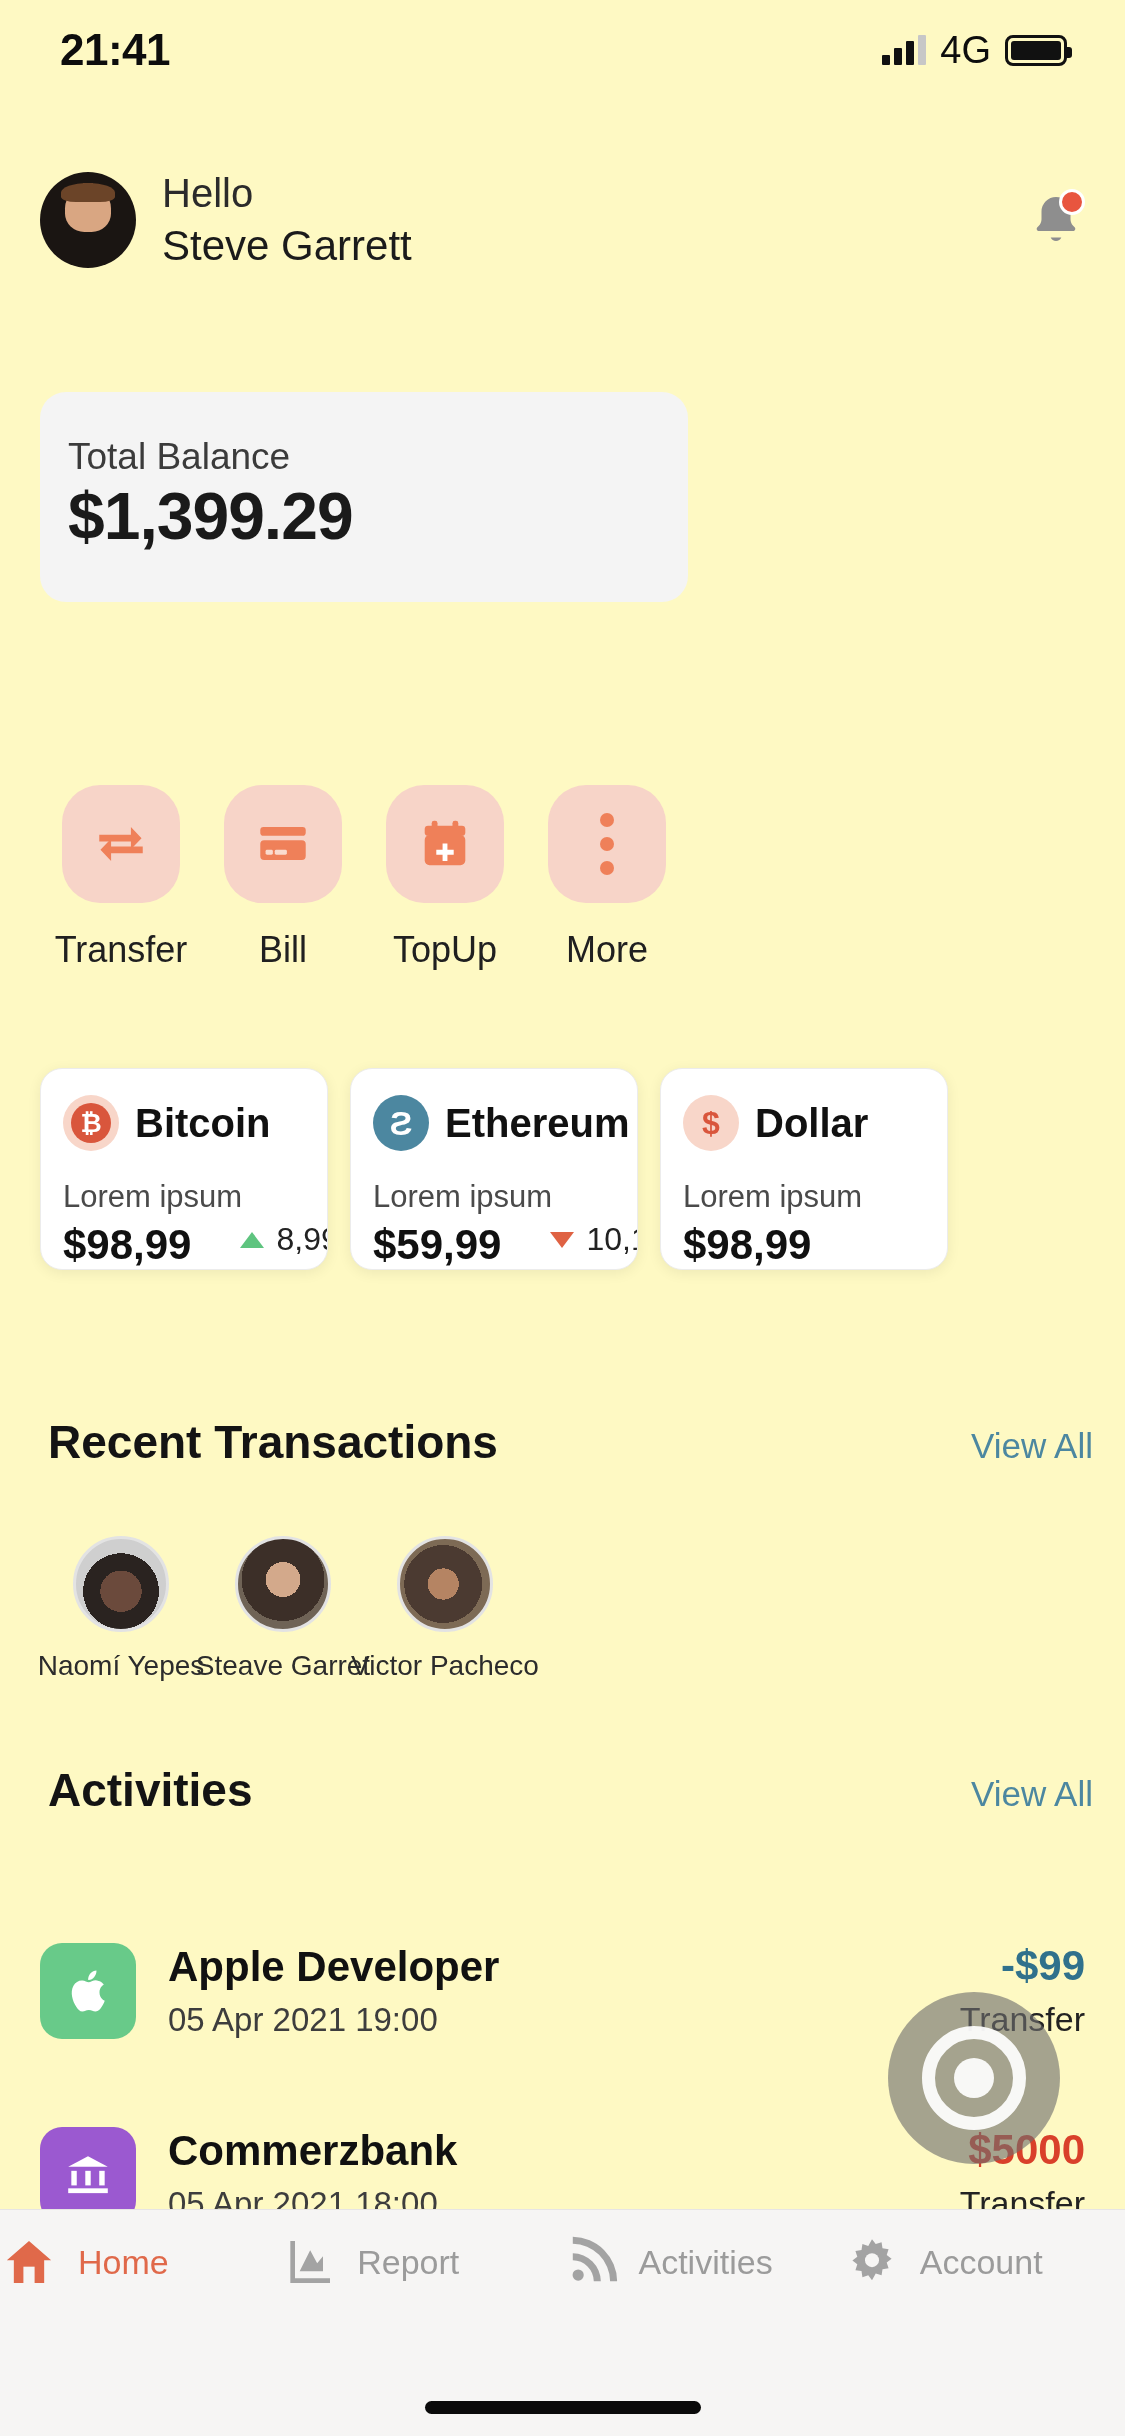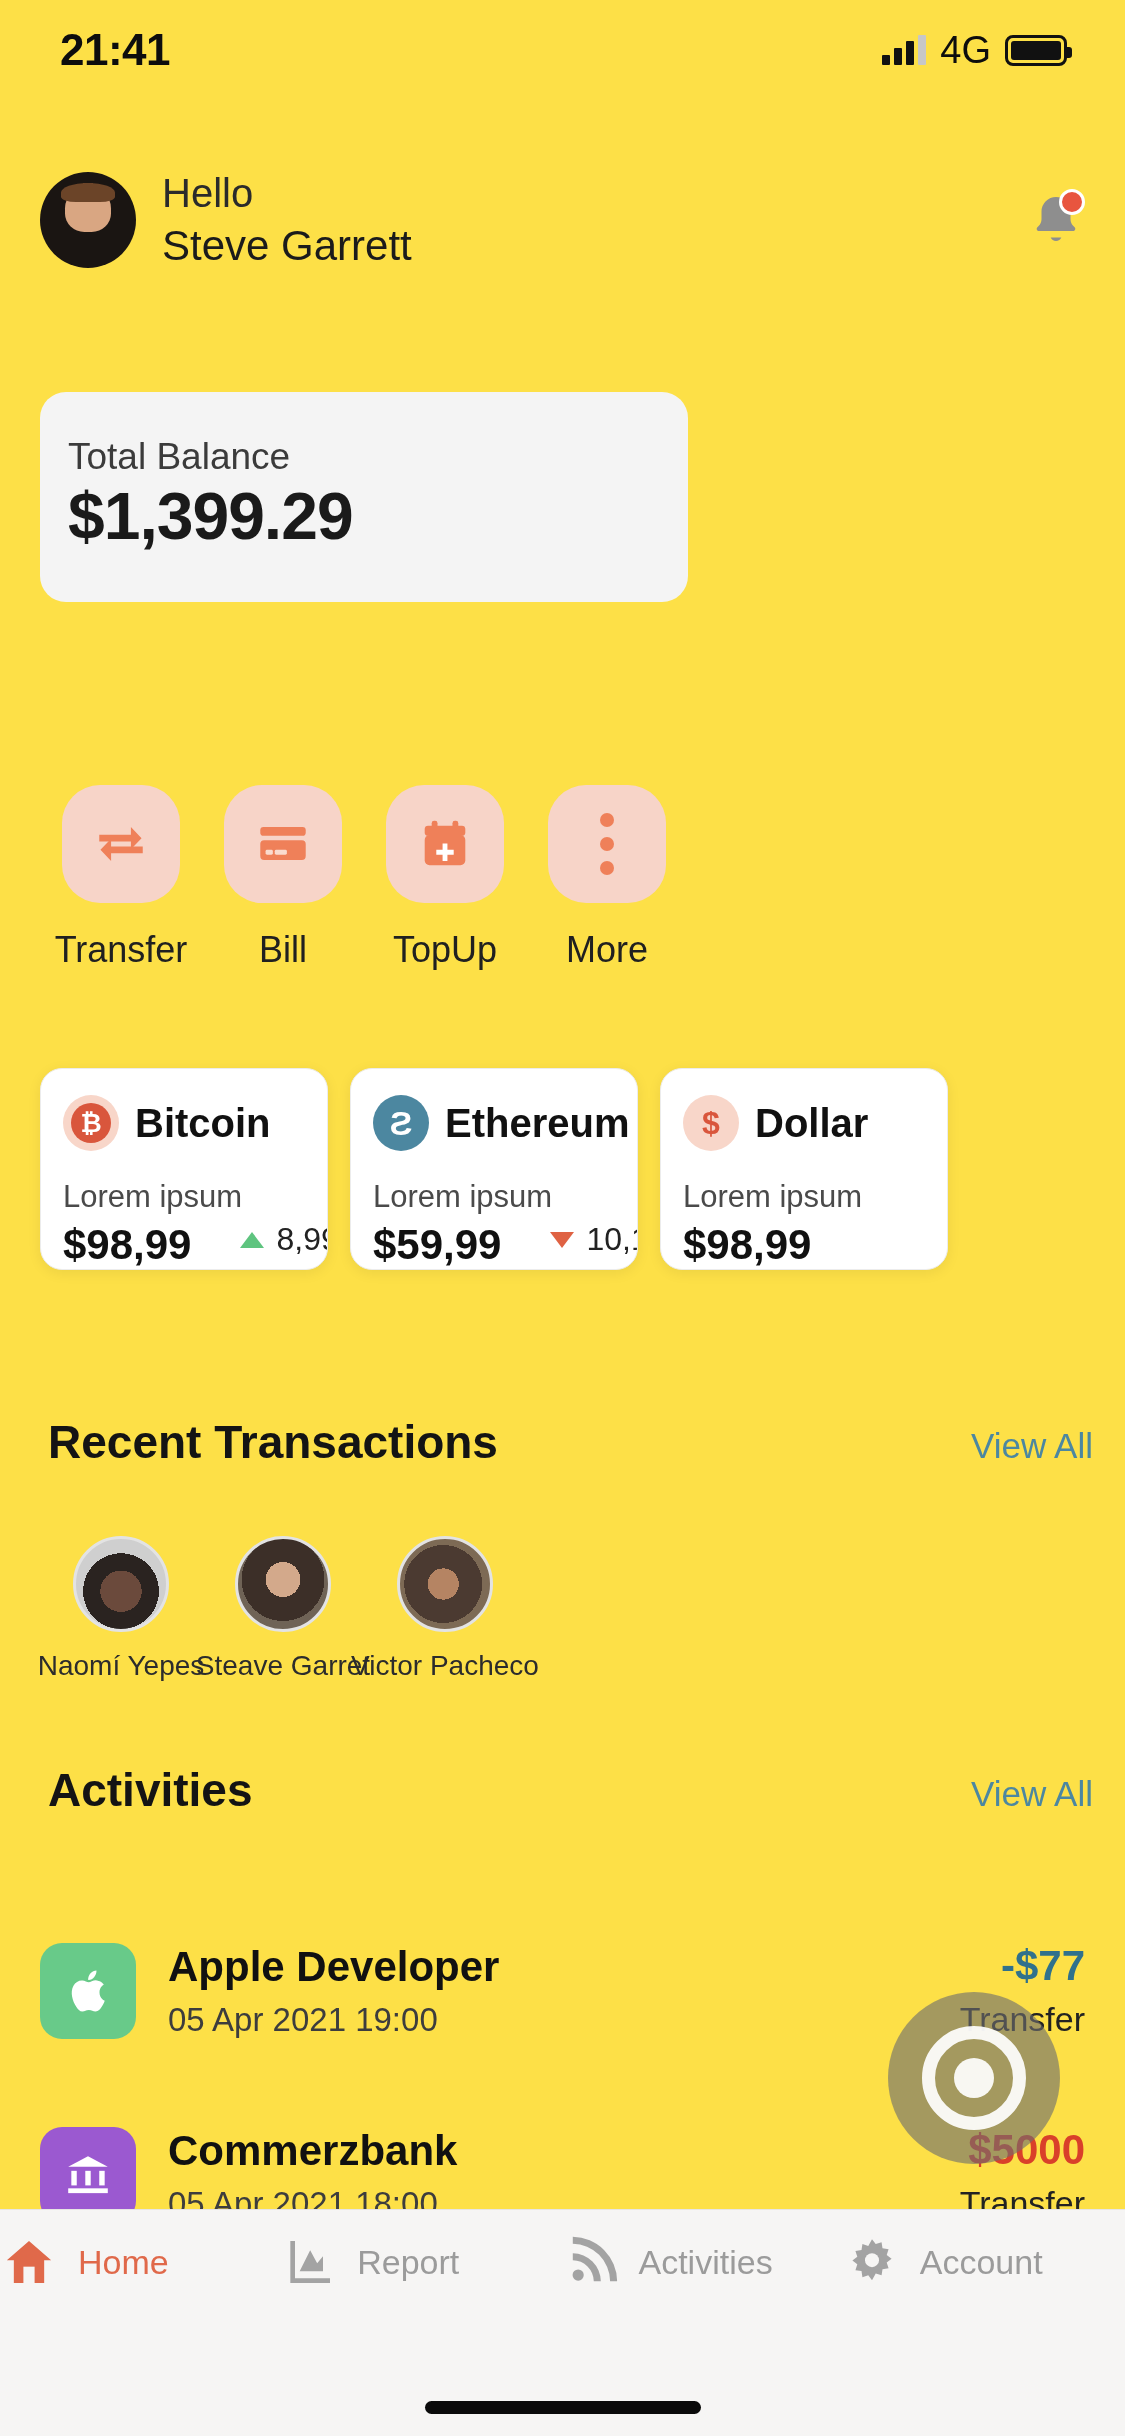--- a/index.html
+++ b/index.html
@@ -2,21 +2,21 @@
 <html><head>
 <meta charset="utf-8">
 <style>
   * { box-sizing: border-box; margin: 0; padding: 0; }
   html, body {
     width: 1125px; height: 2436px;
     font-family: "Liberation Sans", sans-serif;
     background: #ffffff;
     overflow: hidden;
   }
-  .phone { position: relative; width: 1125px; height: 2436px; background: #fde047; }
+  .phone { position: relative; width: 1125px; height: 2436px; background: #fef9c3; }
 
   
   .statusbar {
     position: absolute; top: 0; left: 0; width: 1125px; height: 100px;
     display: flex; align-items: center; justify-content: space-between;
     padding: 0 58px 0 60px;
   }
   .status-time { font-size: 44px; font-weight: 600; color: #0d0d0d; letter-spacing: -0.5px; }
   .status-right { display: flex; align-items: center; gap: 14px; }
   .signal { display: flex; align-items: flex-end; gap: 4px; height: 30px; }
@@ -306,21 +306,21 @@
       <svg width="52" height="58" viewBox="0 0 24 24">
         <path d="M17.3 12.6c0-2.4 1.9-3.5 2-3.6-1.1-1.6-2.8-1.8-3.4-1.9-1.5-.1-2.8.9-3.6.9-.7 0-1.9-.9-3.1-.8-1.6 0-3.1.9-3.9 2.4-1.7 2.9-.4 7.2 1.2 9.5.8 1.2 1.7 2.4 2.9 2.4 1.2 0 1.6-.7 3-.7s1.8.7 3.1.7 2.1-1.1 2.9-2.3c.9-1.3 1.3-2.6 1.3-2.7-.1 0-2.4-1-2.4-3.9z" fill="#fff"></path>
         <path d="M14.9 5.5c.6-.8 1.1-1.9 1-3-.9 0-2.1.6-2.8 1.4-.6.7-1.2 1.9-1 3 1 .1 2.1-.5 2.8-1.4z" fill="#fff"></path>
       </svg>
     </div>
     <div class="act-text">
       <div class="act-title">Apple Developer</div>
       <div class="act-date">05 Apr 2021 19:00</div>
     </div>
     <div class="act-right">
-      <div class="act-amount">-$77</div>
+      <div class="act-amount">-$99</div>
       <div class="act-kind">Transfer</div>
     </div>
   </div>
 
   <div class="activity" style="top:2126px;">
     <div class="act-icon purple">
       <svg width="50" height="50" viewBox="0 0 24 24">
         <path d="M12 3L2.5 8h19z" fill="#fff"></path>
         <rect x="4" y="10" width="2.6" height="7" fill="#fff"></rect>
         <rect x="10.7" y="10" width="2.6" height="7" fill="#fff"></rect>

